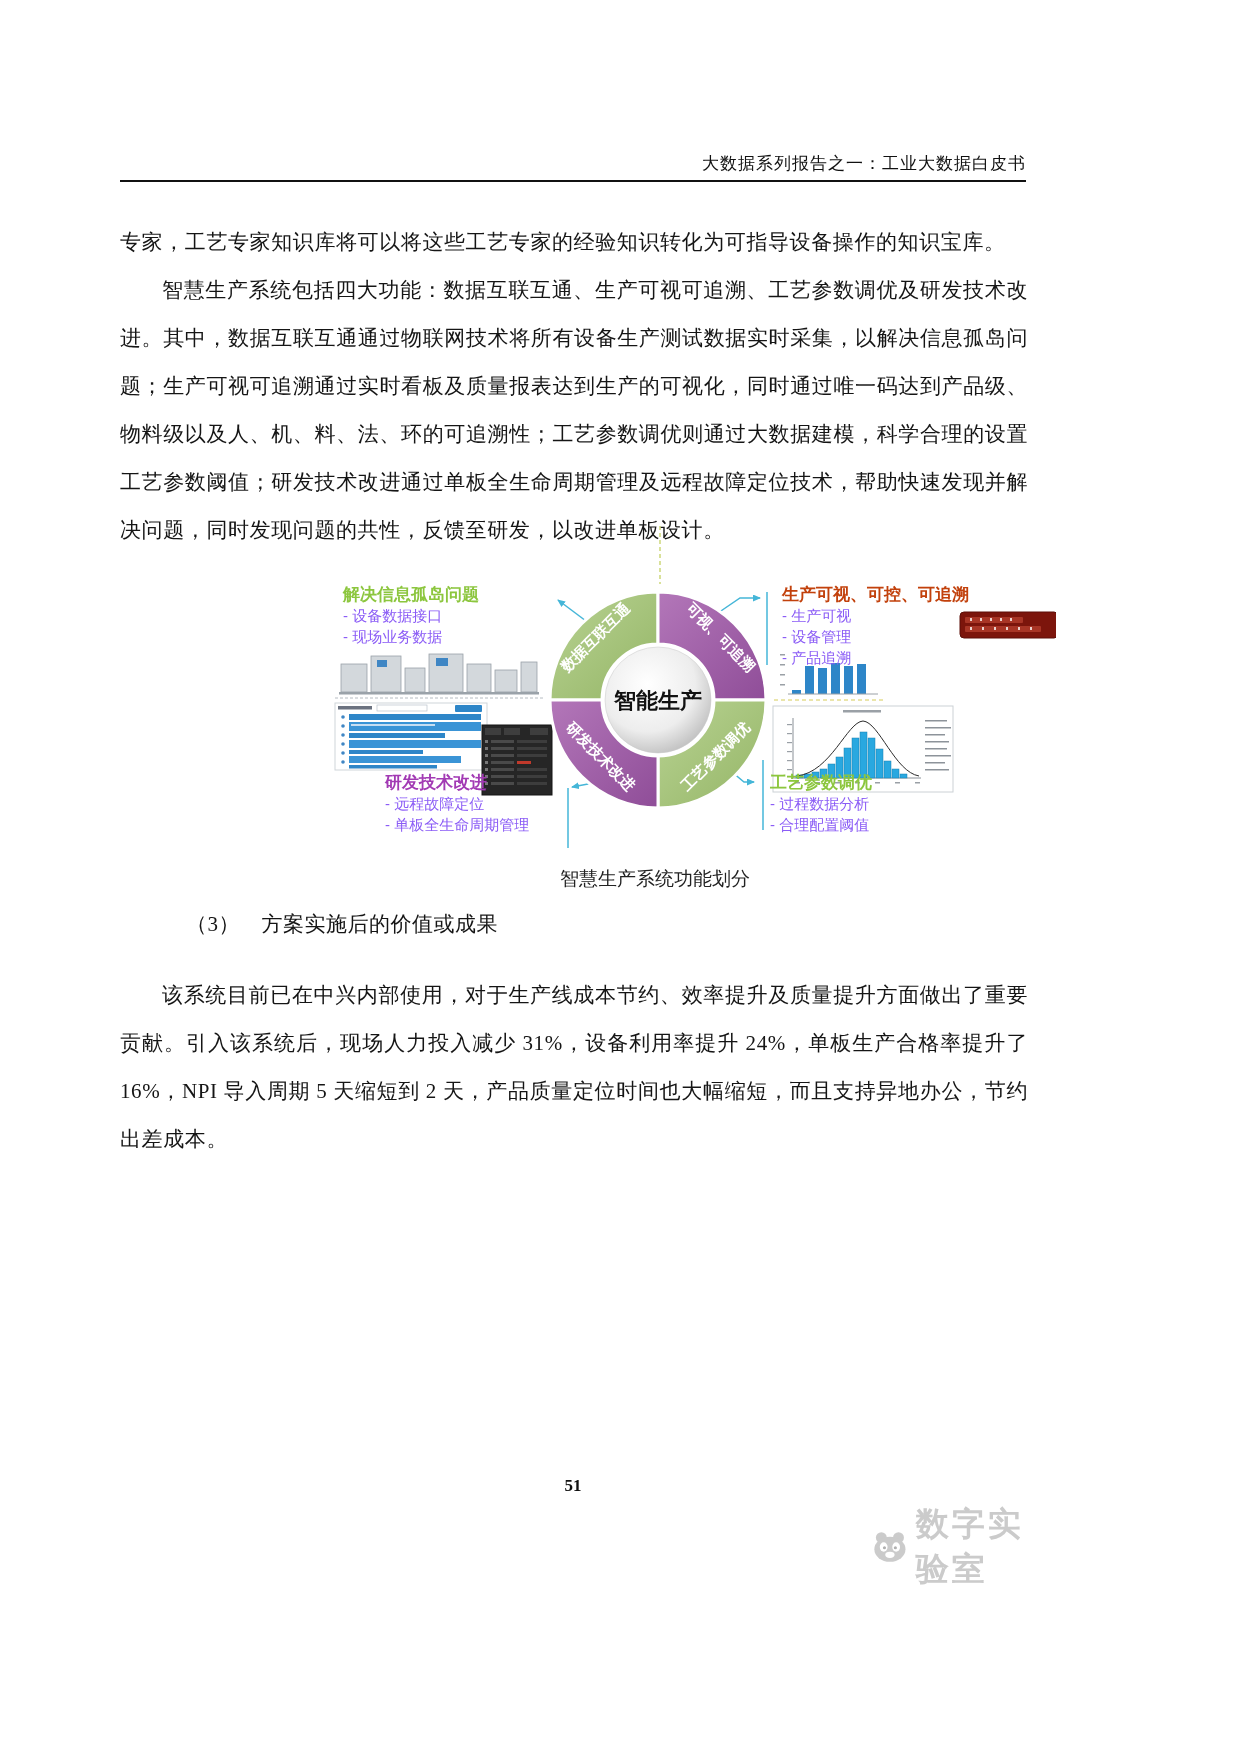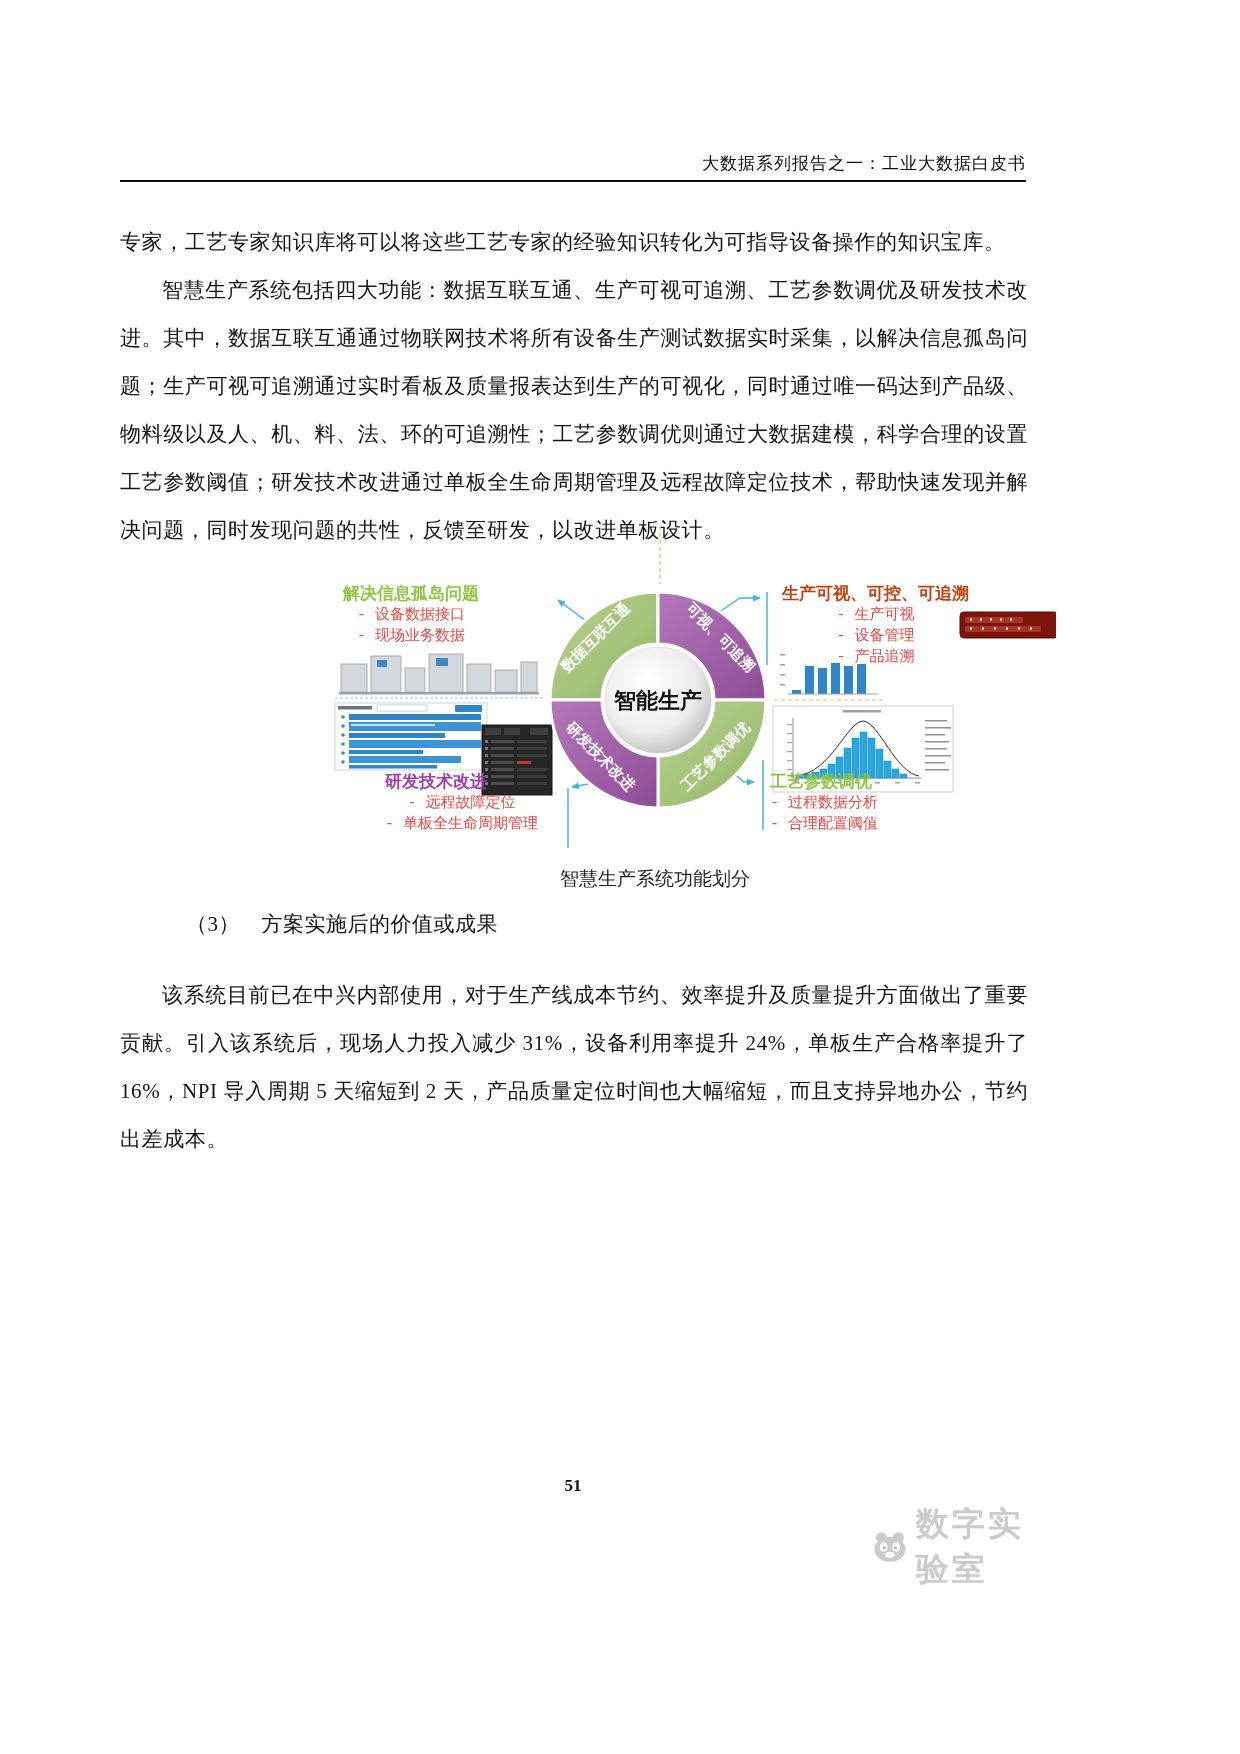--- a/index.html
+++ b/index.html
@@ -10,23 +10,23 @@
   .header-rule{position:absolute;left:120px;top:180px;width:906px;height:2px;background:#111;}
   .para{position:absolute;left:120px;width:908px;margin:0;font-size:21px;line-height:48px;
         letter-spacing:0.6px;text-align:justify;color:#151515;}
   .para.indent{text-indent:2em;}
   .caption{position:absolute;left:120px;top:866px;width:1070px;text-align:center;font-size:19px;color:#222;}
   .heading{position:absolute;left:186px;top:910px;font-size:21px;color:#151515;letter-spacing:0.5px;text-align:center;}
   .figure{position:absolute;left:330px;top:520px;width:730px;height:345px;}
   .fig-svg{position:absolute;left:0;top:0;}
   .fig-svg text{font-family:"Liberation Sans","DejaVu Sans",sans-serif;}
   .ring-label{font-size:15px;font-weight:bold;fill:#ffffff;text-anchor:middle;}
-  .callout{position:absolute;font-family:Liberation Mono, monospace;}
+  .callout{position:absolute;font-family:Liberation Sans, sans-serif;}
   .callout-title{font-weight:bold;font-size:17px;line-height:21px;white-space:nowrap;}
-  .callout-item{font-size:15px;line-height:21px;color:#ef4444;white-space:nowrap;text-align:center;}
+  .callout-item{font-size:15px;line-height:21px;color:#8b5cf6;white-space:nowrap;}
   .t-green{color:#8cc63e;}
   .t-magenta{color:#c2410c;}
   .t-purple{color:#a23ab4;}
   .co-tl{left:13px;top:64px;}
   .co-tr{left:452px;top:64px;}
   .co-bl{left:55px;top:252px;}
   .co-br{left:440px;top:252px;}
   .page-number{position:absolute;left:120px;top:1476px;width:906px;text-align:center;
         font-size:17px;font-weight:bold;color:#111;}
   .watermark{position:absolute;left:872px;top:1502px;display:flex;align-items:center;gap:8px;}

